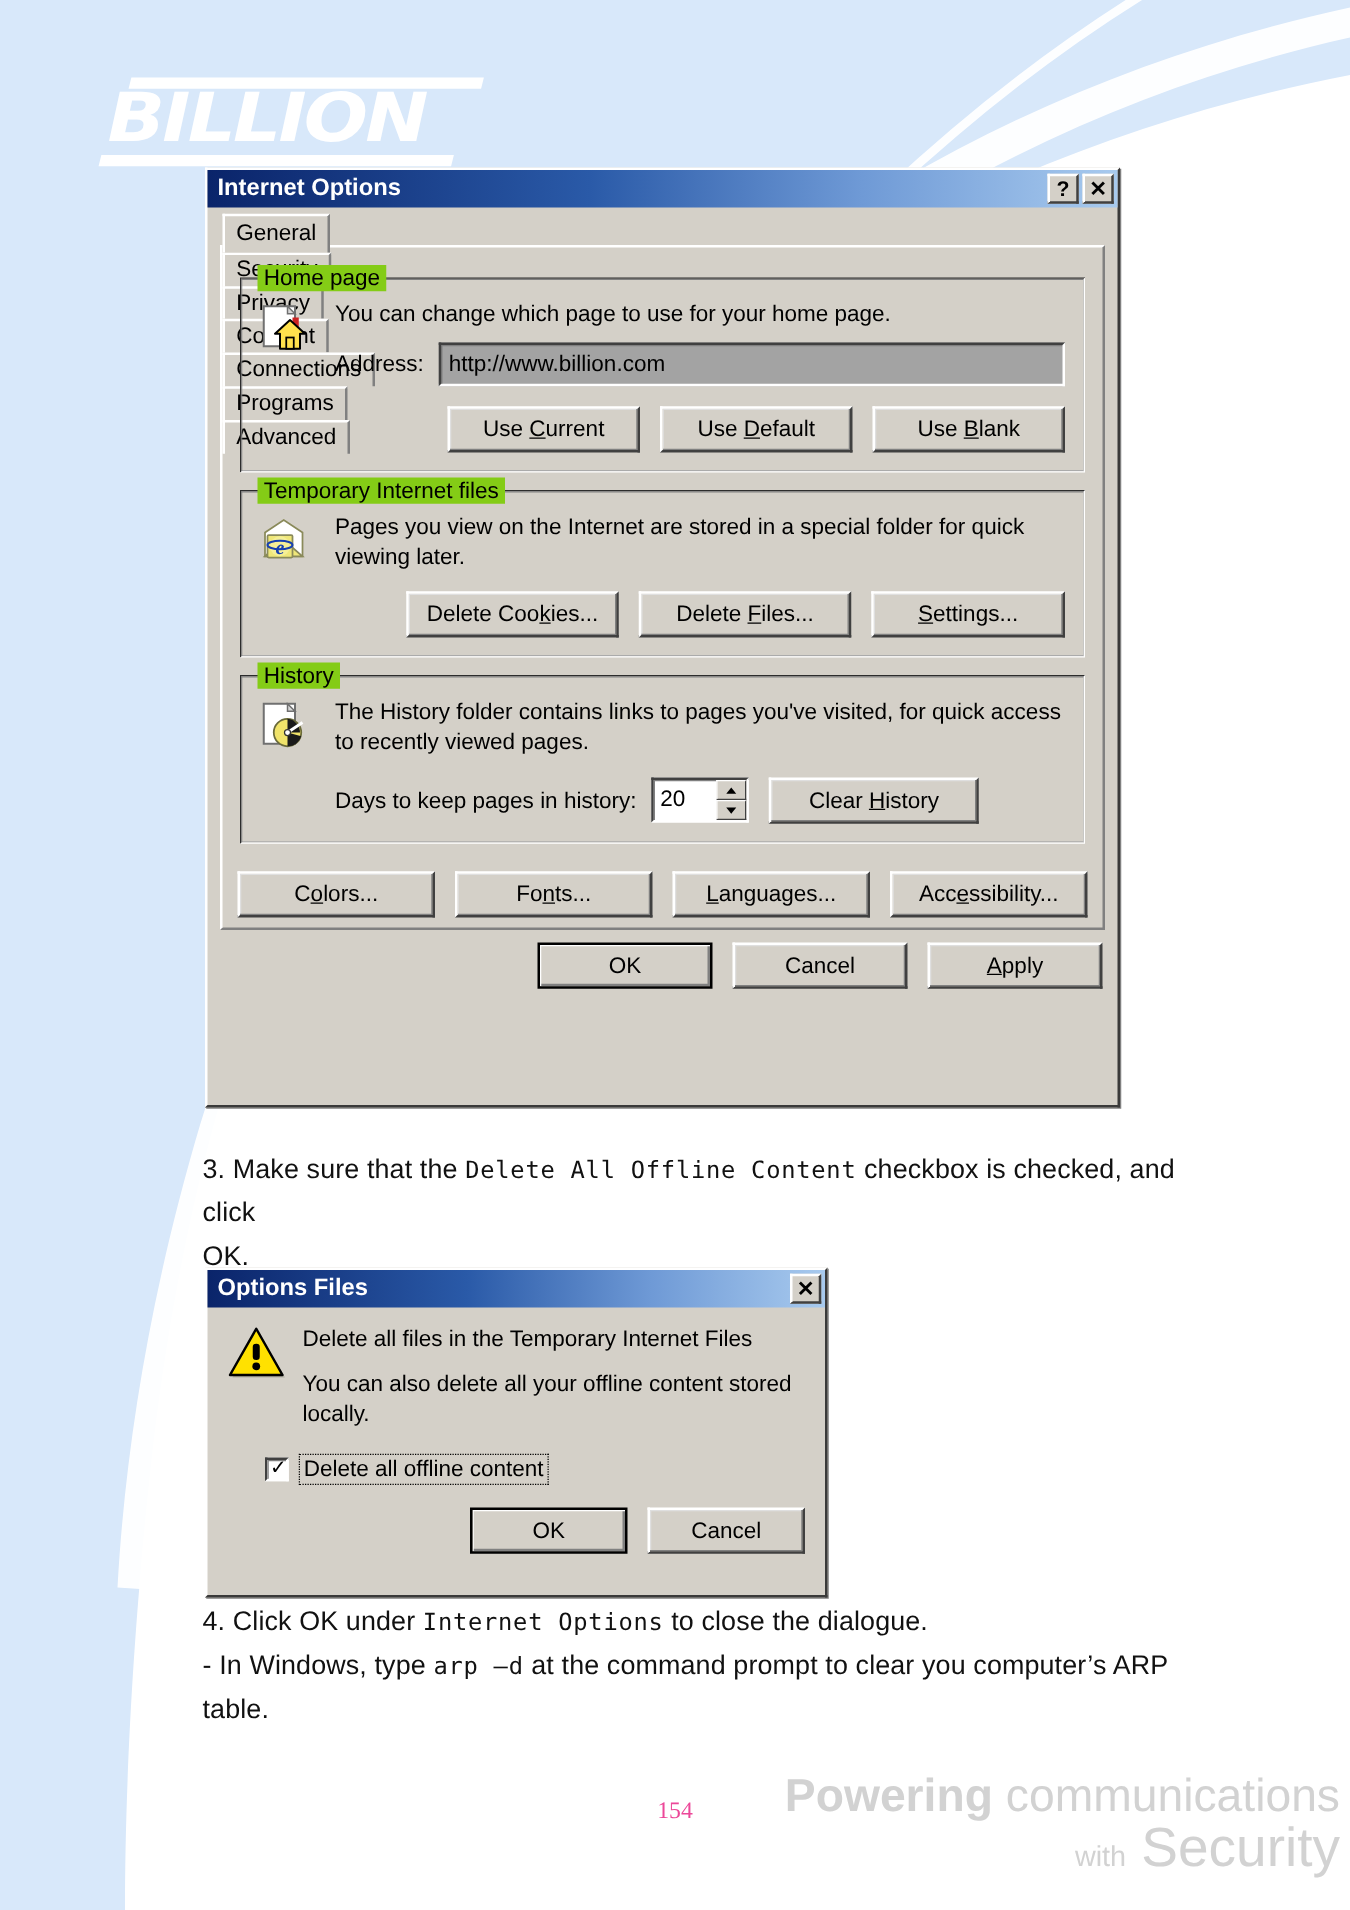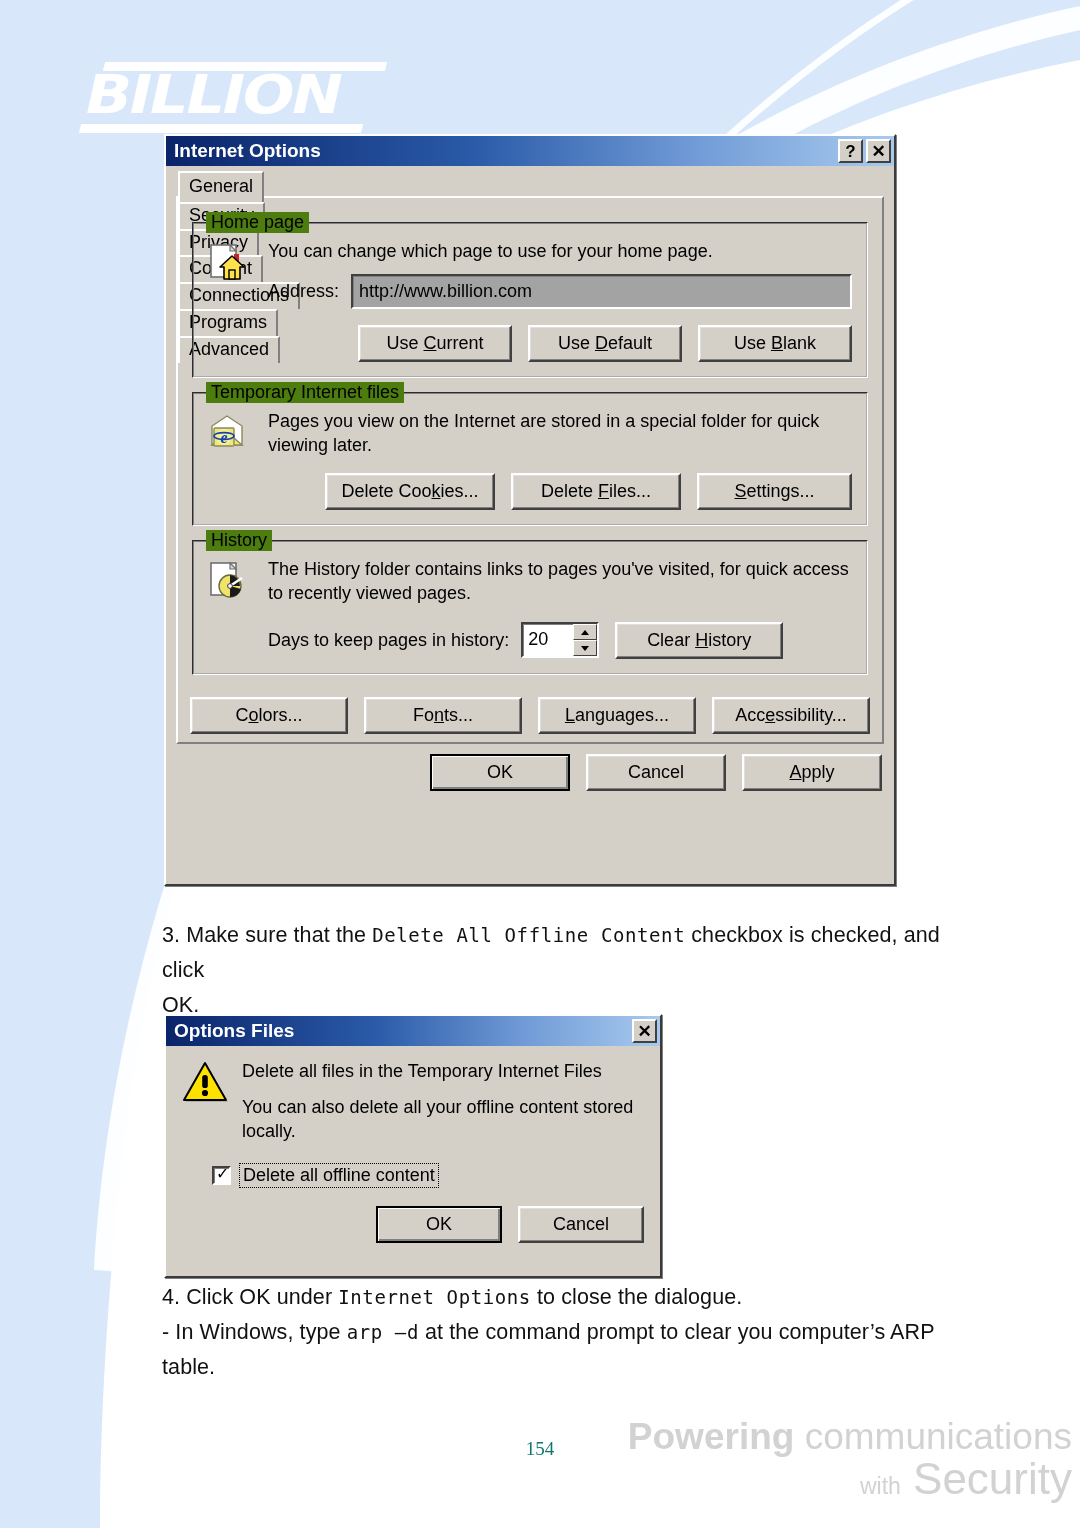--- a/index.html
+++ b/index.html
@@ -156,21 +156,21 @@
     position: relative;
     border: 2px groove #ffffff;
     border-color: #808080 #ffffff #ffffff #808080;
     margin: 14px 2px 0 2px;
     padding: 16px 14px 14px 14px;
   }
   .group > .group-label {
     position: absolute;
     top: -12px;
     left: 12px;
-    background: #4d7c0f;
+    background: #84cc16;
     padding: 0 5px;
     font-size: 18px;
     color: #000000;
     white-space: nowrap;
   }
   .group-body {
     display: flex;
     gap: 14px;
   }
   .group-icon {
@@ -341,21 +341,21 @@
   }
 
   
   #page-number {
     position: absolute;
     left: 0; right: 0;
     top: 1438px;
     text-align: center;
     font-family: "Liberation Serif", serif;
     font-size: 19px;
-    color: #0f766e;
+    color: #ec4899;
     z-index: 4;
   }
   #footer-brand {
     position: absolute;
     right: 8px;
     top: 1418px;
     z-index: 4;
     text-align: right;
     color: #d2d2d2;
     line-height: 1.0;

